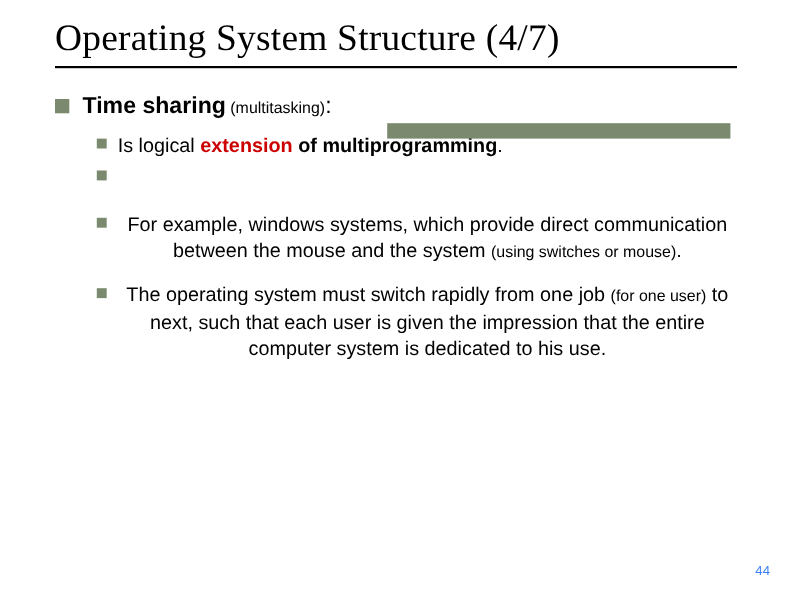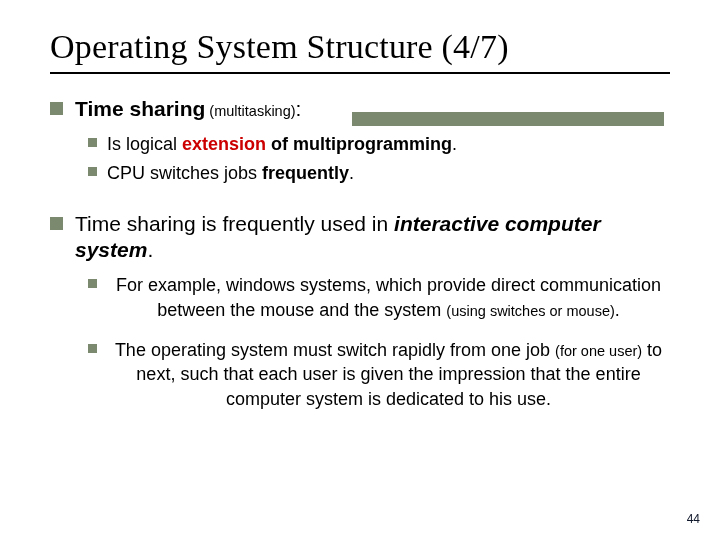--- a/index.html
+++ b/index.html
@@ -9,21 +9,21 @@
     height: 540px;
     background: #ffffff;
     font-family: Arial, Helvetica, sans-serif;
     color: #000;
     position: relative;
   }
   .slide {
     box-sizing: border-box;
     width: 720px;
     height: 540px;
-    padding: 28px 50px 0 50px;
+    padding: 16px 50px 0 50px;
     position: relative;
   }
   .title {
     font-family: "Times New Roman", Times, serif;
     font-size: 34px;
     font-weight: normal;
     letter-spacing: 0.2px;
     margin: 0 0 2px 0;
   }
   .title-underline {
@@ -104,21 +104,21 @@
   .small-note {
     font-size: 14.5px;
   }
   .red { color: #cc0000; }
   b { font-weight: bold; }
   .pagenum {
     position: absolute;
     right: 20px;
     bottom: 14px;
     font-size: 12px;
-    color: #0f172a;
+    color: #3b82f6;
   }
   .gap { height: 10px; }
 </style>
 </head>
 <body>
 
 <div class="slide">
 
   <h1 class="title">Operating System Structure (4/7)</h1>
   <div class="title-underline"></div>
@@ -136,36 +136,25 @@
 
   <ul class="sub">
     <li>
       <span class="bullet-sq sm"></span>
       <span class="l2-text">
         <span>Is logical </span><b class="red">extension</b><b> of multiprogramming</b><span>.</span>
       </span>
     </li>
     <li>
       <span class="bullet-sq sm"></span>
-      <span class="l2-text">
-        <span>CPU switches jobs </span><b>frequently</b><span>.</span>
-      </span>
     </li>
   </ul>
 
   <div class="gap"></div>
 
-  <ul class="top">
-    <li>
-      <span class="bullet-sq"></span>
-      <span class="l1-text">
-        <span>Time sharing is frequently used in </span><b><i>interactive computer system</i></b><span>.</span>
-      </span>
-    </li>
-  </ul>
 
   <ul class="sub">
     <li>
       <span class="bullet-sq sm"></span>
       <span class="l2-text">
         <span>For example, windows systems, which provide direct communication between the mouse and the system </span><span class="small-note">(using switches or mouse)</span><span>.</span>
       </span>
     </li>
   </ul>
 

